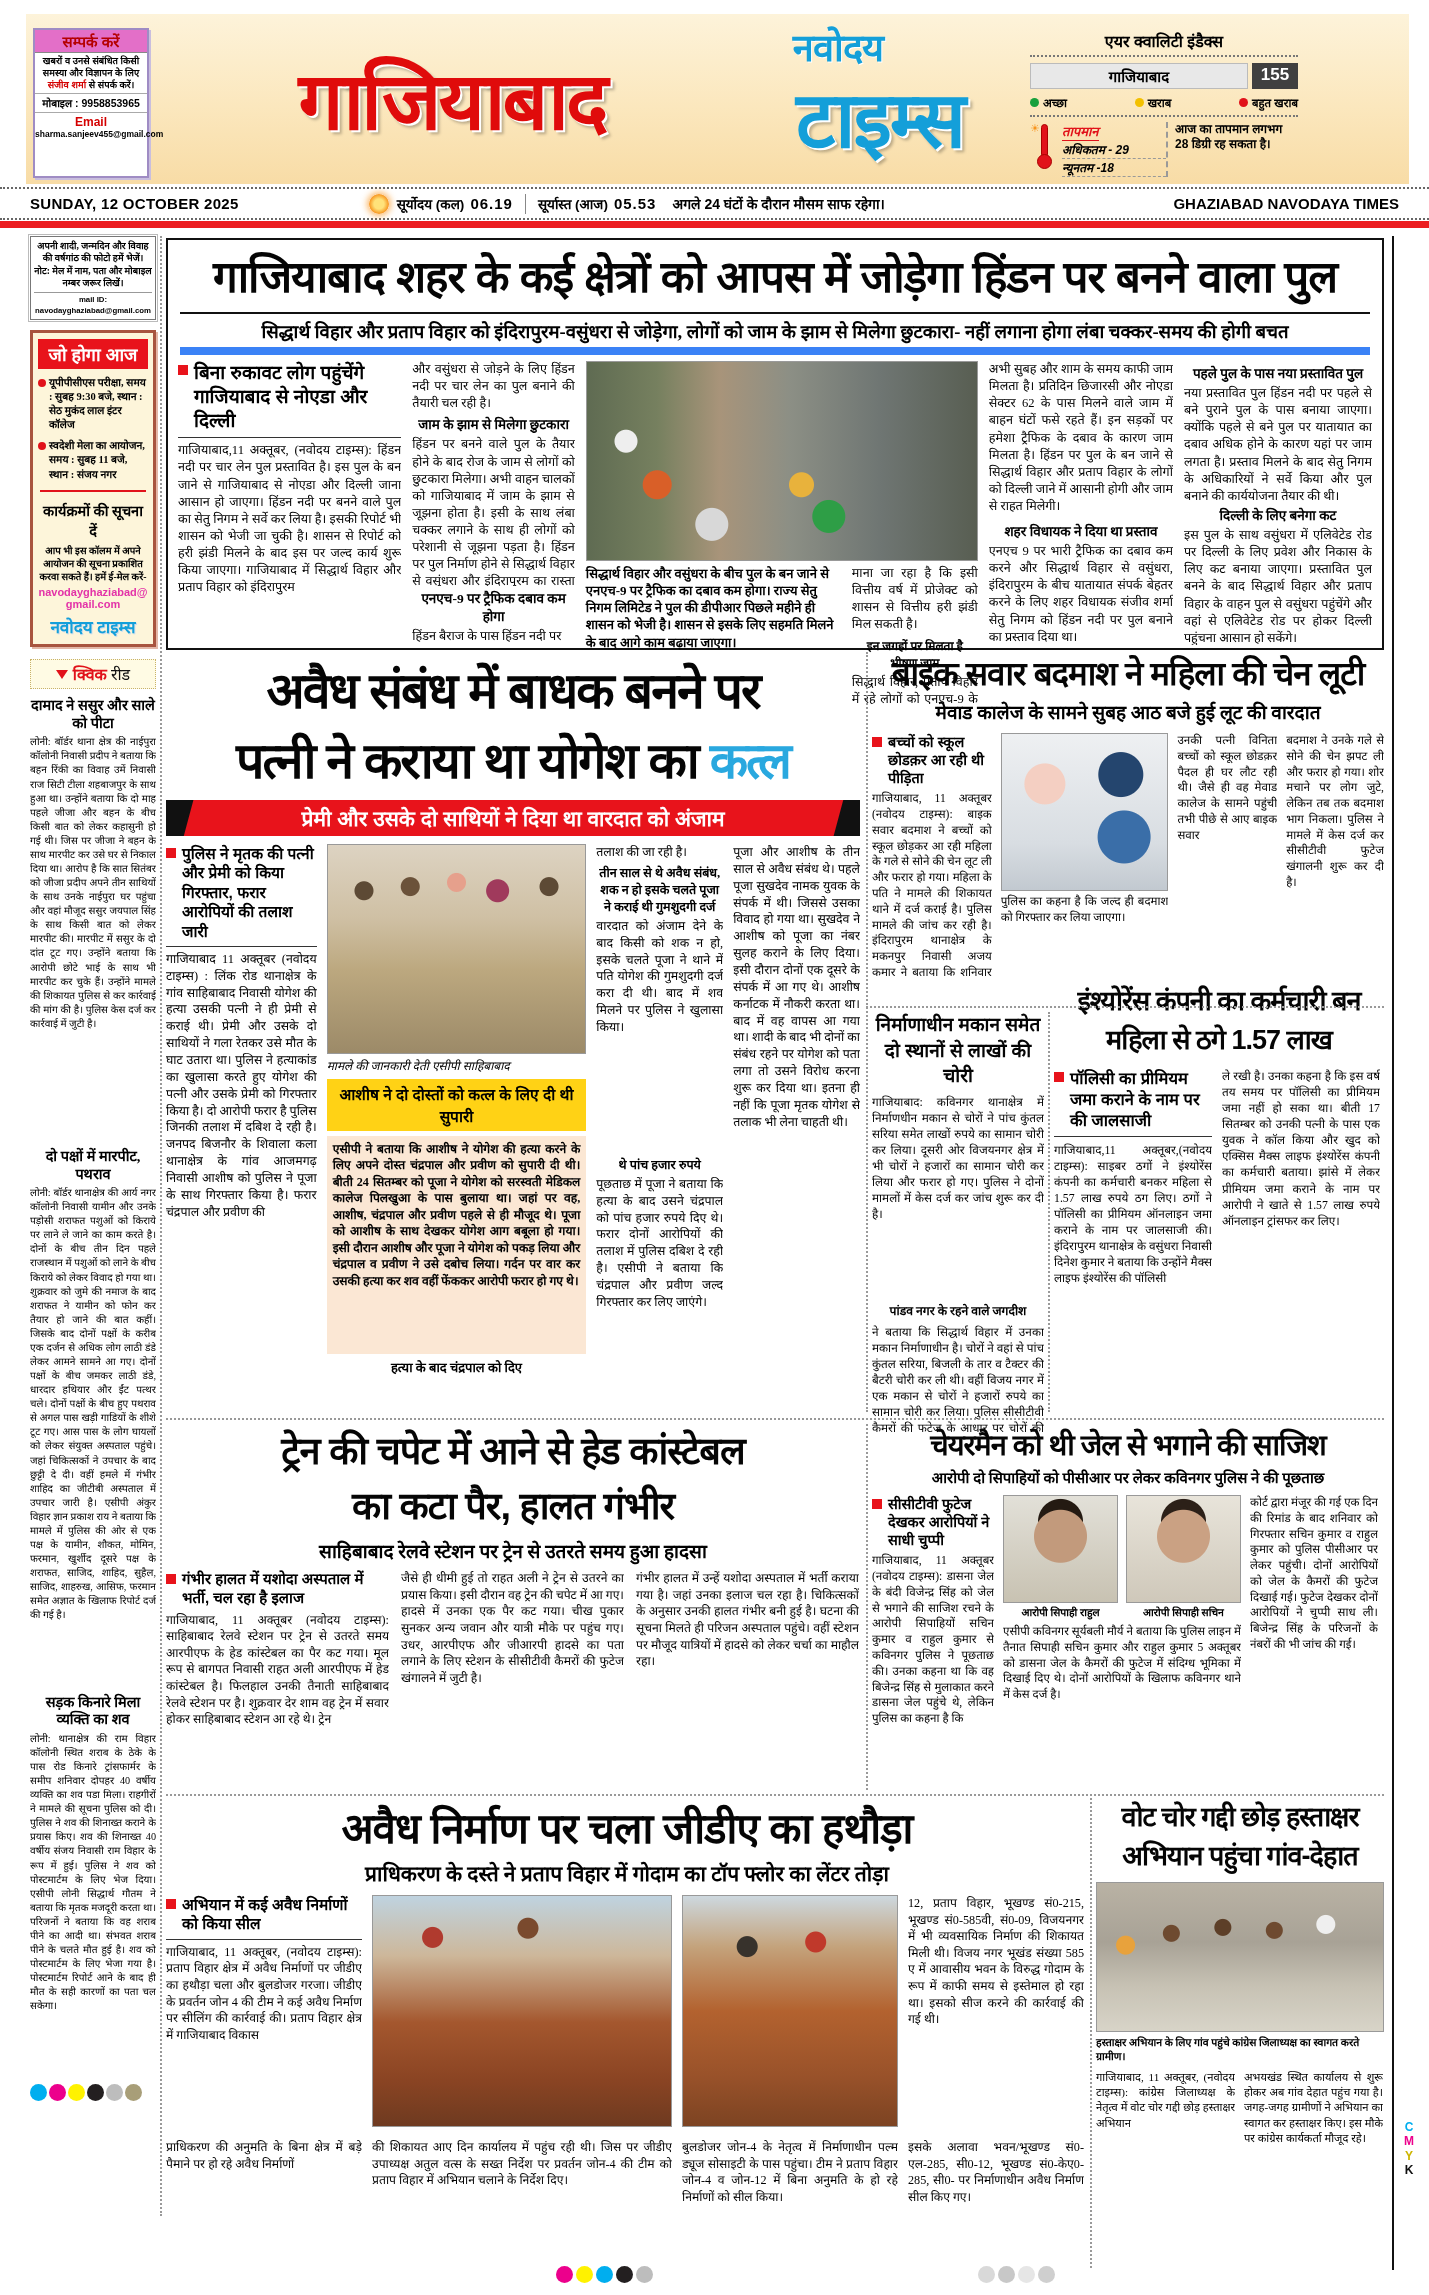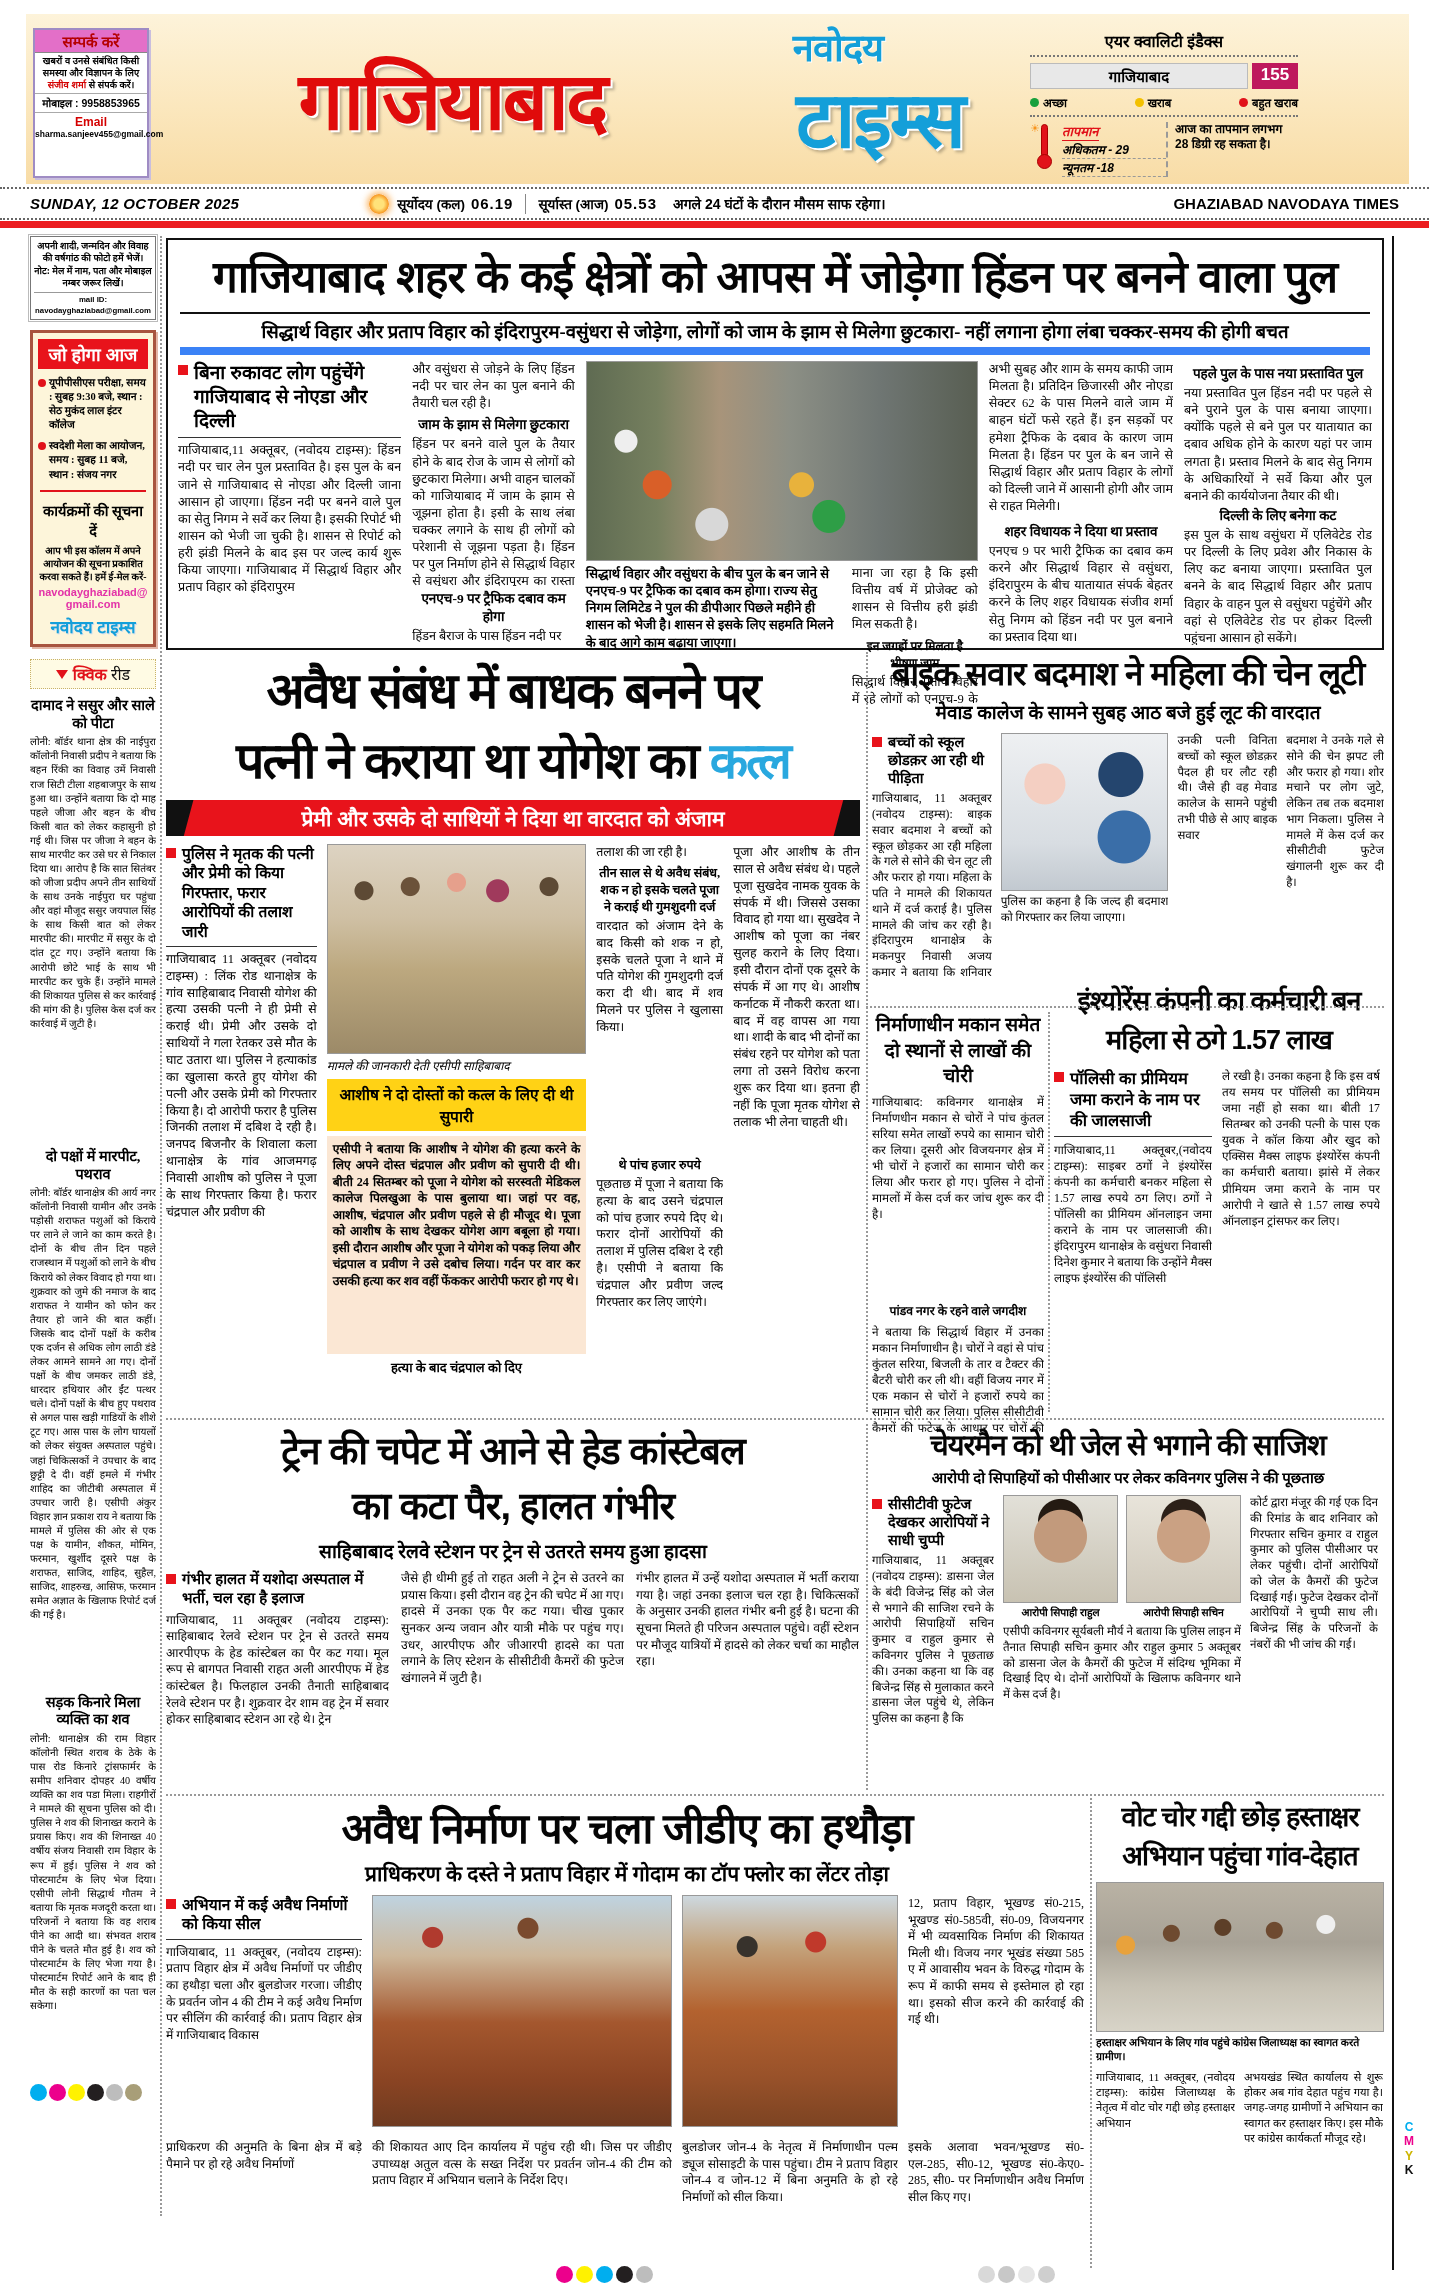--- a/index.html
+++ b/index.html
@@ -35,21 +35,21 @@
   #masthead-blue-big { left:730px; top:62px; width:300px; text-align:center;
     color:#149fd9; font-family:"Liberation Sans", sans-serif; font-weight:bold;
     font-size:78px; letter-spacing:-2px; line-height:1.5;
     text-shadow:2px 2px 0 #fff, 4px 4px 3px rgba(0,0,0,.25); }
   #aqi-box { left:1030px; top:30px; width:268px; font-family:"Liberation Sans", sans-serif; }
   #aqi-title { text-align:center; font-weight:bold; font-size:16px;
     border-bottom:2px dotted #777; padding-bottom:3px; }
   #aqi-row { display:flex; margin-top:6px; align-items:stretch; }
   #aqi-city { flex:1; background:#e8e8e8; border:1px solid #bbb; text-align:center;
     font-weight:bold; font-size:15px; padding:2px 0; }
-  #aqi-value { width:46px; background:#be185d; color:#fff; font-weight:bold;
+  #aqi-value { width:46px; background:#404040; color:#fff; font-weight:bold;
     font-size:17px; text-align:center; padding:2px 0; margin-left:4px; }
   #aqi-legend { display:flex; justify-content:space-between; margin-top:6px;
     border-bottom:2px dotted #777; padding-bottom:5px; }
   .legend-item { display:flex; align-items:center; font-weight:bold; font-size:11.5px; }
   .dot { width:9px; height:9px; border-radius:50%; margin-right:4px; display:inline-block; }
   .dot-good { background:#18a03c; } .dot-bad { background:#f3c000; } .dot-vbad { background:#e1121a; }
   #temp-row { display:flex; margin-top:5px; }
   #thermo { width:26px; position:relative; }
   #thermo .stem { position:absolute; left:11px; top:2px; width:7px; height:34px;
     background:#e1121a; border-radius:4px; border:1px solid #a00; }
@@ -60,21 +60,21 @@
   #temp-title { color:#e1121a; font-weight:bold; font-style:italic; font-size:13px;
     border-bottom:1px solid #e1121a; display:inline-block; }
   .temp-line { font-weight:bold; font-style:italic; font-size:12px; border-bottom:1px dashed #999; }
   #temp-note { flex:1; border-left:2px dashed #999; padding-left:7px;
     font-weight:bold; font-size:12px; line-height:1.25; }
   
   #dateline { top:187px; left:0; right:0; height:33px; display:flex; align-items:center;
     border-top:2px dotted #666; border-bottom:2px dotted #666;
     font-family:"Liberation Sans", sans-serif; padding:0 30px; }
   #dateline .sep { width:1px; height:20px; background:#888; margin:0 12px; }
-  #date-text { font-weight:bold; font-size:15px; letter-spacing:.3px;font-style:italic; }
+  #date-text { font-weight:bold; font-size:15px; letter-spacing:.3px; }
   .sun-icon { width:20px; height:20px; border-radius:50%; margin:0 8px 0 130px;
     background:radial-gradient(circle,#ffe27a 35%, #f7941d 70%, rgba(247,148,29,0) 72%);
     box-shadow:0 0 6px 2px rgba(247,148,29,.65); }
   .sun-label { font-weight:bold; font-size:13.5px; }
   .sun-value { font-weight:bold; font-size:15px; margin-left:6px; letter-spacing:1px; }
   #weather-text { font-weight:bold; font-size:14px; margin-left:16px; }
   #brand-right { margin-left:auto; font-weight:bold; font-size:15px; }
   #red-rule { top:221px; left:0; right:0; height:7px; background:#ec1d20; }
   
   #sidebar { left:30px; top:236px; width:126px; }

